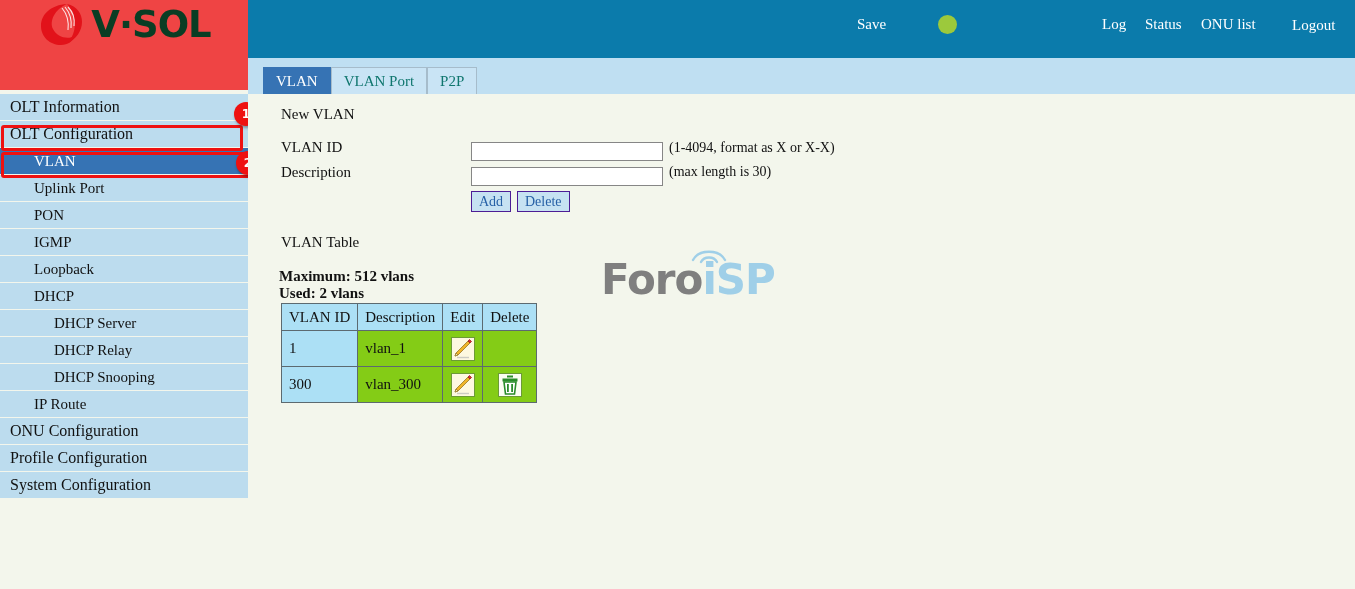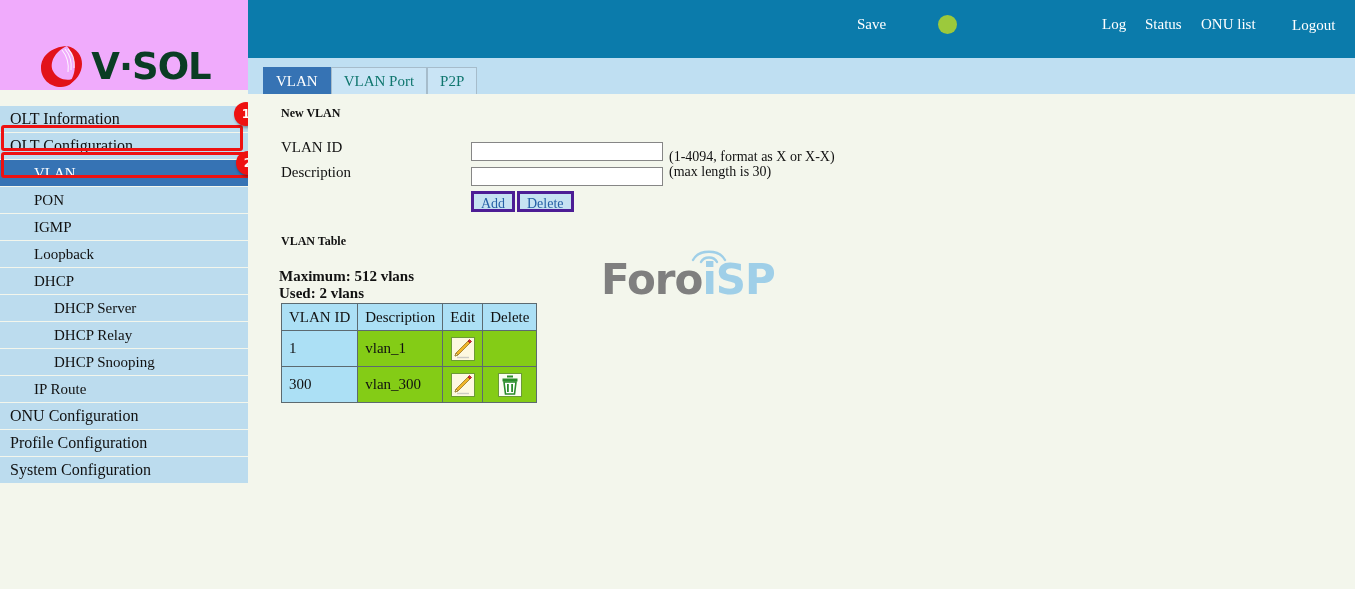--- a/index.html
+++ b/index.html
@@ -15,23 +15,23 @@
     color: #111111;
     overflow: hidden;
     position: relative;
   }
 
   
   #logo-panel {
     position: absolute;
     left: 0; top: 0;
     width: 248px; height: 90px;
-    background: #f0abfc;
+    background: #ef4444;
     display: flex;
-    align-items: flex-end;
+    align-items: flex-start;
     justify-content: center;
   }
   #logo-wrap {
     display: flex;
     align-items: center;
     gap: 6px;
   }
   .logo-mark {
     width: 48px; height: 48px;
     position: relative;
@@ -106,21 +106,21 @@
     border: 1px solid #3673b4;
     border-bottom: none;
   }
 
   
   #sidebar {
     position: absolute;
     left: 0; top: 90px;
     width: 248px; height: 448px;
     background: #f3f6ec;
-    padding-top: 16px;
+    padding-top: 4px;
     box-sizing: border-box;
   }
   .nav-item {
     height: 26px;
     line-height: 26px;
     background: #bcdcee;
     margin-bottom: 1px;
     font-size: 15px;
     color: #111;
     cursor: pointer;
@@ -164,22 +164,22 @@
 
   
   #content {
     position: absolute;
     left: 248px; top: 94px;
     width: 1107px; height: 495px;
     background: #f3f6ec;
   }
   .section-title {
     position: absolute;
-    font-weight: bold;
-    font-size: 12px;
+    font-weight: normal;
+    font-size: 15px;
     color: #111;
     white-space: nowrap;
   }
   #title-new-vlan { left: 33px; top: 12px; }
   #title-vlan-table { left: 33px; top: 140px; }
 
   .form-label {
     position: absolute;
     left: 33px;
     font-size: 15px;
@@ -203,29 +203,29 @@
   #input-vlan-id { top: 48px; }
   #input-description { top: 73px; }
 
   .hint {
     position: absolute;
     left: 421px;
     font-size: 14px;
     color: #111;
     white-space: nowrap;
   }
-  #hint-vlan-id { top: 55px; text-align: right; }
+  #hint-vlan-id { top: 46px; text-align: right; }
   #hint-description { top: 70px; }
 
   .form-btn {
     position: absolute;
     top: 97px;
     height: 21px;
     background: #c6e2f2;
-    border: 3px solid #4c1d95;
+    border: 1px solid #4c1d95;
     color: #2660a6;
     font-family: "Liberation Serif", serif;
     font-size: 14px;
     padding: 0 7px;
     line-height: 19px;
     cursor: pointer;
     box-sizing: border-box;
   }
   #btn-add { left: 223px; }
   #btn-delete { left: 269px; }
@@ -331,20 +331,21 @@
 <div id="tab-strip">
   <div class="tab active">VLAN</div>
   <div class="tab inactive">VLAN Port</div>
   <div class="tab inactive">P2P</div>
 </div>
 
 <div id="sidebar">
   <div class="nav-item lvl1">OLT Information</div>
   <div class="nav-item lvl1">OLT Configuration</div>
   <div class="nav-item lvl2 selected">VLAN</div>
+  <div class="nav-item lvl2">Uplink Port</div>
   <div class="nav-item lvl2">PON</div>
   <div class="nav-item lvl2">IGMP</div>
   <div class="nav-item lvl2">Loopback</div>
   <div class="nav-item lvl2">DHCP</div>
   <div class="nav-item lvl3">DHCP Server</div>
   <div class="nav-item lvl3">DHCP Relay</div>
   <div class="nav-item lvl3">DHCP Snooping</div>
   <div class="nav-item lvl2">IP Route</div>
   <div class="nav-item lvl1">ONU Configuration</div>
   <div class="nav-item lvl1">Profile Configuration</div>

